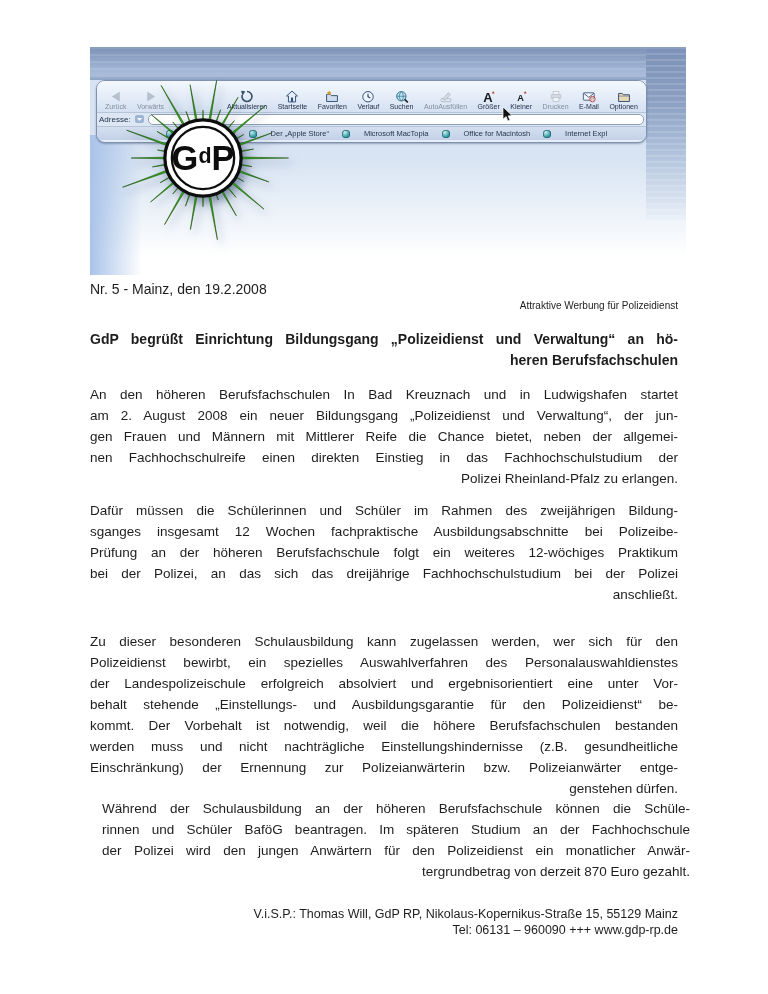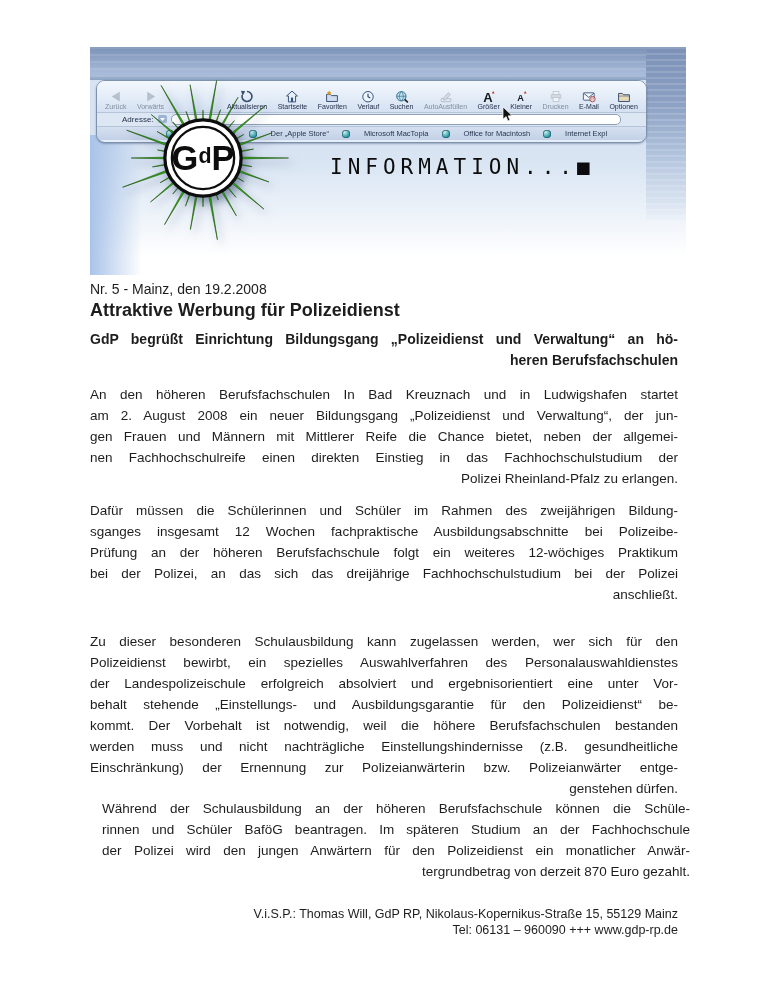--- a/index.html
+++ b/index.html
@@ -25,21 +25,21 @@
     border:1px solid #7f92ad;border-radius:9px;overflow:hidden;background:#e6eefa;
     box-shadow:0 1px 2px rgba(30,50,90,.35);}
   .btnrow{height:32px;display:flex;align-items:stretch;justify-content:space-between;
     padding:1px 8px 0;box-sizing:border-box;border-bottom:1px solid #b6c4d8;
     background:linear-gradient(#f3f8fd,#d5e1f2);}
   .tbtn{display:flex;flex-direction:column;align-items:center;justify-content:flex-end;
     font-size:7px;line-height:8px;color:#1c2a44;white-space:nowrap;padding-bottom:1px;}
   .tbtn .ic{height:15px;display:flex;align-items:flex-end;}
   .tbtn.disabled{opacity:.5;filter:grayscale(.5);}
   .tspacer{flex:0 0 42px;}
-  .addrrow{height:14px;display:flex;align-items:center;gap:4px;padding:0 25px;box-sizing:border-box;
+  .addrrow{height:14px;display:flex;align-items:center;gap:4px;padding:0 2px;box-sizing:border-box;
     border-bottom:1px solid #b6c4d8;background:#dde7f4;font-size:8px;color:#1e2c46;}
   .addrfield{flex:1;height:9px;background:#fff;border:1px solid #8ea0b8;border-radius:5px;}
   .favrow{height:13px;display:flex;align-items:center;gap:13px;
     padding:0 6px 0 10px;box-sizing:border-box;white-space:nowrap;overflow:hidden;
     background:linear-gradient(#d4dff0,#c3d1e7);font-size:7.5px;color:#25364f;}
   .fav{display:flex;align-items:center;gap:14px;flex:0 0 auto;}
   .globe{width:8px;height:8px;border-radius:50%;flex:0 0 auto;
     background:radial-gradient(circle at 35% 30%,#cdeeea,#3aa3ad 55%,#1c6f7e 95%);
     box-shadow:0 0 0 .5px #16505c inset;}
   .favpad{flex:0 0 46px;}
@@ -51,21 +51,21 @@
   
   .infoline{position:absolute;left:240px;top:108px;font-family:"DejaVu Sans Mono",monospace;
     font-size:21px;letter-spacing:5px;color:#0c0c0c;white-space:nowrap;}
 
   
   .cursor{position:absolute;left:412px;top:60px;}
 
   
   #article{position:absolute;left:90px;top:0;width:588px;height:994px;}
   .dateline{position:absolute;top:281px;width:100%;text-align:left;font-size:14px;}
-  .doctitle{position:absolute;top:300px;width:100%;font-size:18px;font-weight:bold;}
+  .doctitle{position:absolute;top:300px;width:100%;font-size:10px;font-weight:normal;text-align:right;}
   .subtitle{position:absolute;top:329px;width:100%;font-size:14px;font-weight:bold;line-height:21px;}
   .para{position:absolute;left:0;width:100%;font-size:13.5px;line-height:21px;}
   .jline{text-align:justify;text-align-last:justify;}
   .lastline{text-align:right;}
   .pfooter{position:absolute;top:906px;width:100%;text-align:right;
     font-size:12.5px;line-height:16px;}
 </style>
 </head>
 <body>
 
@@ -271,21 +271,20 @@
         <polygon points="110.47068592657321,89.25920225369354,167.6570452162681,43.228998312484826,112.39583642417085,91.55350727549006" fill="#2fae13" stroke="#134c00" stroke-width="0.6"></polygon>
         <polygon points="112.1767326351803,91.24059463597357,143.8208854314926,74.70000000000002,113.67423388488272,93.83434288485604" fill="#3bbd1c" stroke="#134c00" stroke-width="0.6"></polygon>
         <polygon points="113.51279548439146,93.48813711776654,174.34848015658108,72.9393662600731,114.53714666849864,96.30251886569262" fill="#2fae13" stroke="#134c00" stroke-width="0.6"></polygon>
         <polygon points="114.43827888061384,95.93353925807457,154.36138796627387,90.41462059278544,114.95835560674338,98.88304093977939" fill="#3bbd1c" stroke="#134c00" stroke-width="0.6"></polygon>
       </g>
     <circle cx="100" cy="100" r="41" fill="#ffffff" stroke="#0d0d0d" stroke-width="3.5"></circle>
     <circle cx="100" cy="100" r="33.5" fill="#ffffff" stroke="#0d0d0d" stroke-width="2.5"></circle>
     <text x="100" y="113" text-anchor="middle" font-family="Liberation Sans, sans-serif" font-weight="bold" font-size="37" fill="#0d0d0d"><tspan id="logo-g">G</tspan><tspan id="logo-d" font-size="23" dy="-8">d</tspan><tspan id="logo-p" dy="8">P</tspan></text>
   </svg>
 
-  <div class="infoline">INFORMATION...■</div>
 </div>
 
 <div id="article">
   <div class="dateline">Nr. 5 - Mainz, den 19.2.2008</div>
   <div class="doctitle">Attraktive Werbung für Polizeidienst</div>
   <div class="subtitle">
       <div class="jline">GdP begrüßt Einrichtung Bildungsgang „Polizeidienst und Verwaltung“ an hö-</div>
       <div class="lastline">heren Berufsfachschulen</div>
     </div>
   <div>

